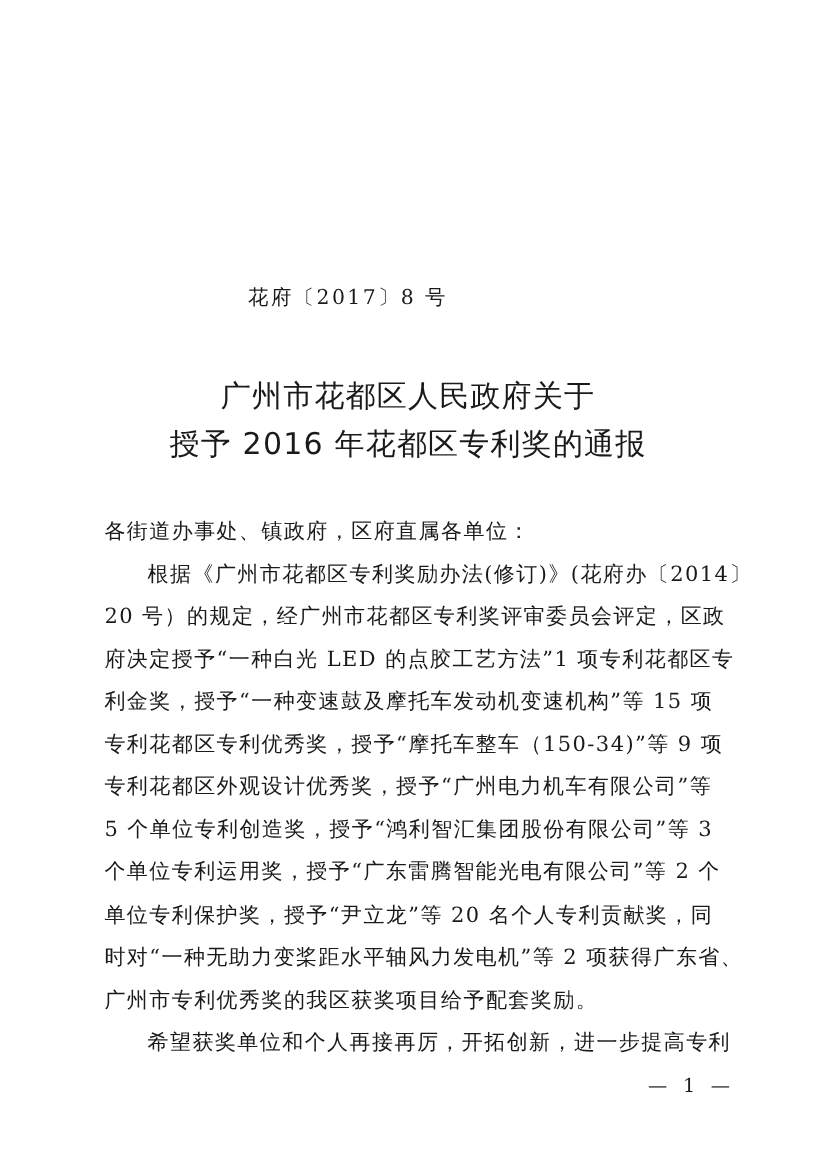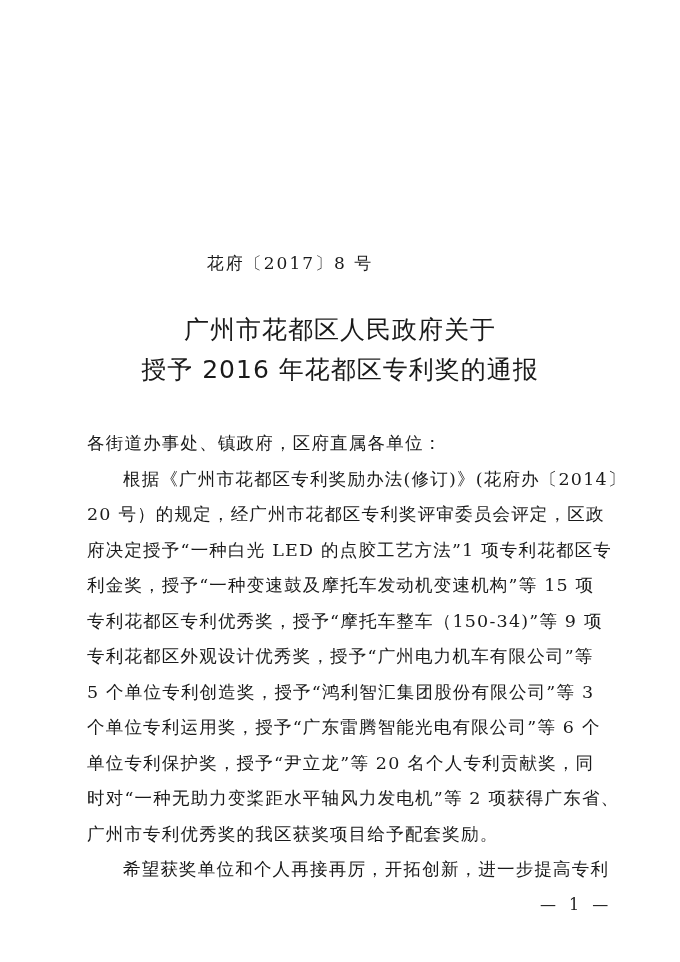--- a/index.html
+++ b/index.html
@@ -1,21 +1,21 @@
 <!DOCTYPE html>
 <html><head>
 <meta charset="utf-8">
 <style>
   html, body { margin: 0; padding: 0; }
   body {
     width: 680px; height: 962px; background: #ffffff; position: relative; overflow: hidden;
     font-family: "DejaVu Serif", "Liberation Serif", serif; color: #1a1a1a;
   }
   .doc-number {
-    position: absolute; top: 252px; left: 0; width: 580px; text-align: center;
+    position: absolute; top: 236px; left: 0; width: 580px; text-align: center;
     font-size: 17px; letter-spacing: 2px;
   }
   .title {
     position: absolute; top: 310px; left: 0; width: 680px; text-align: center;
     font-size: 25px; font-weight: normal; line-height: 40px; letter-spacing: 1px;
     font-family: "DejaVu Sans", "Liberation Sans", sans-serif;
   }
   .body-text {
     position: absolute; top: 426px; left: 87px; width: 520px;
     font-size: 17.5px; line-height: 35.5px; letter-spacing: 1.2px;
@@ -40,21 +40,21 @@
   <div class="body-text">
     <span class="line">各街道办事处、镇政府，区府直属各单位：</span>
     <div>
       <span class="line indent">根据《广州市花都区专利奖励办法(修订)》(花府办〔2014〕</span>
       <span class="line">20 号）的规定，经广州市花都区专利奖评审委员会评定，区政</span>
       <span class="line">府决定授予“一种白光 LED 的点胶工艺方法”1 项专利花都区专</span>
       <span class="line">利金奖，授予“一种变速鼓及摩托车发动机变速机构”等 15 项</span>
       <span class="line">专利花都区专利优秀奖，授予“摩托车整车（150-34)”等 9 项</span>
       <span class="line">专利花都区外观设计优秀奖，授予“广州电力机车有限公司”等</span>
       <span class="line">5 个单位专利创造奖，授予“鸿利智汇集团股份有限公司”等 3</span>
-      <span class="line">个单位专利运用奖，授予“广东雷腾智能光电有限公司”等 6 个</span>
+      <span class="line">个单位专利运用奖，授予“广东雷腾智能光电有限公司”等 2 个</span>
       <span class="line">单位专利保护奖，授予“尹立龙”等 20 名个人专利贡献奖，同</span>
       <span class="line">时对“一种无助力变桨距水平轴风力发电机”等 2 项获得广东省、</span>
       <span class="line">广州市专利优秀奖的我区获奖项目给予配套奖励。</span>
     </div>
     <div>
       <span class="line indent">希望获奖单位和个人再接再厉，开拓创新，进一步提高专利</span>
     </div>
   </div>
 
   <div class="page-num">— 1 —</div>

